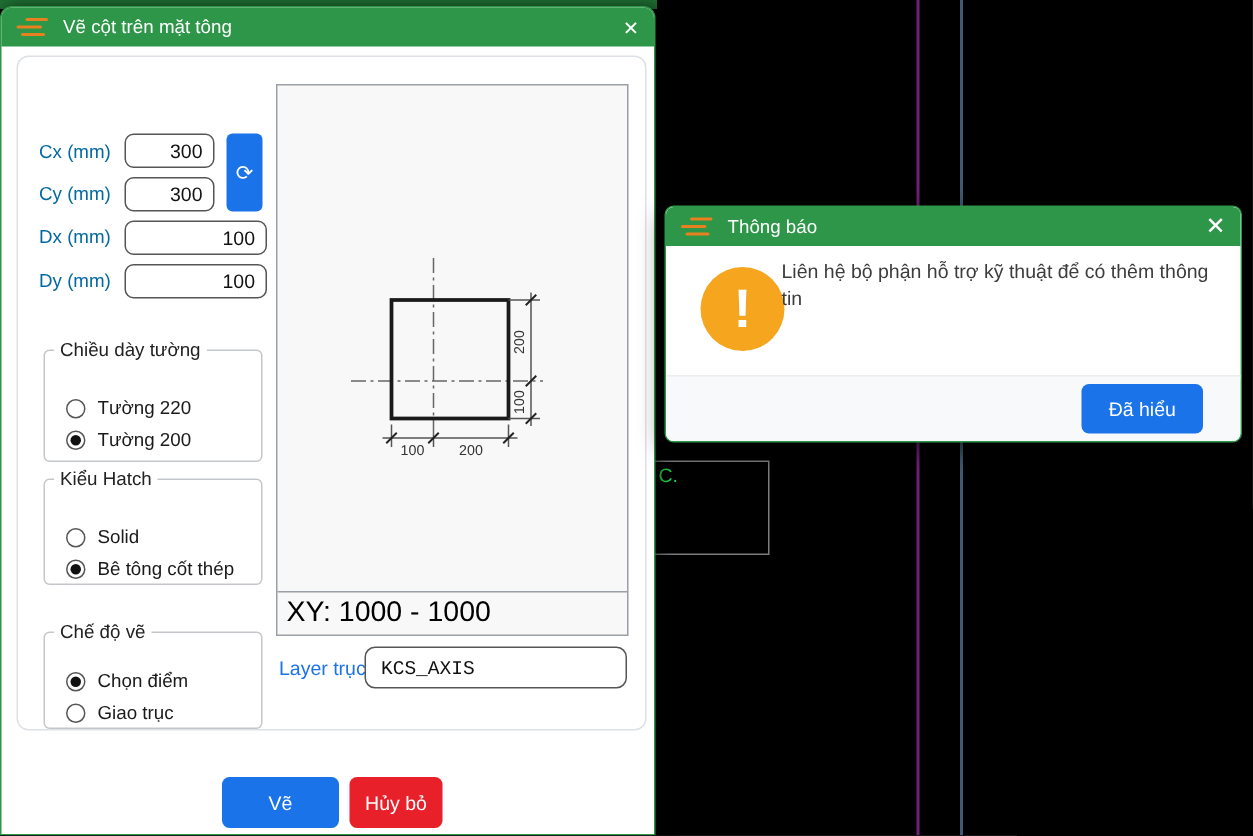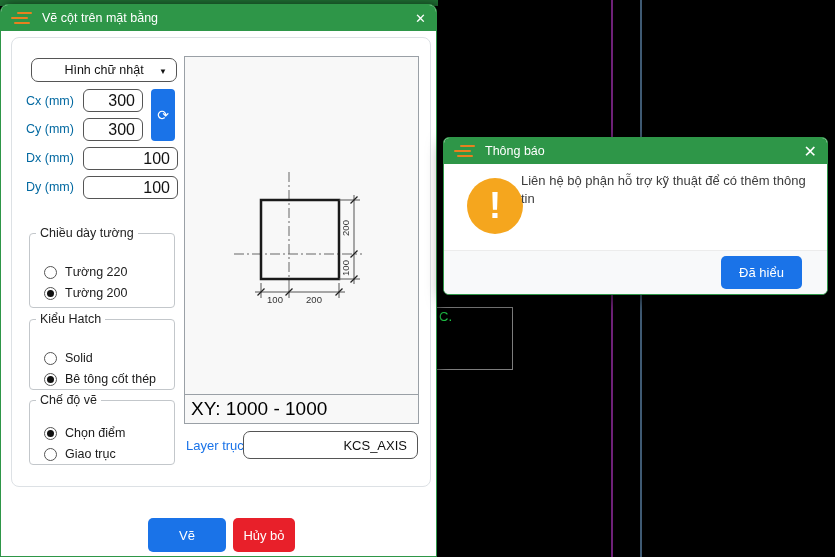--- a/index.html
+++ b/index.html
@@ -29,40 +29,40 @@
   .dlg-main{position:absolute;left:0;top:4px;width:437px;height:553px;background:#fff;
             border:1px solid #2E9648;border-radius:8px 8px 0 0;box-sizing:border-box;
             box-shadow:3px 0 10px rgba(0,0,0,.55);z-index:2;}
   .card{position:absolute;left:10px;top:32px;width:418px;height:448px;border:1px solid #dde1e5;
         border-radius:8px;background:#fff;}
   .dropdown{position:absolute;left:30px;top:53px;width:146px;height:24px;border:1.3px solid #555;
             border-radius:7px;background:#fff;display:flex;align-items:center;justify-content:center;
             font-size:12.5px;color:#111;box-sizing:border-box;}
   .dropdown .caret{position:absolute;right:9px;top:8px;font-size:8px;color:#111;}
   .lbl{position:absolute;font-size:12.5px;color:#0369a1;}
-  .inp{position:absolute;height:23px;border:1.3px solid #555;border-radius:6px;font-size:16px;
+  .inp{position:absolute;height:23px;border:1.3px solid #555;border-radius:6px;font-size:13px;
        color:#111;text-align:right;padding:0 7px;box-sizing:border-box;background:#fff;outline:none;}
   .sync-btn{position:absolute;left:150px;top:84px;width:24px;height:52px;background:#1A73E8;border:none;
             border-radius:4px;color:#fff;font-size:14px;display:flex;align-items:center;justify-content:center;}
   .grp{position:absolute;left:28px;width:146px;border:1px solid #c3c7cb;border-radius:4px;box-sizing:border-box;}
   .grp .legend{position:absolute;top:-8px;left:6px;background:#fff;padding:0 4px;font-size:12.5px;
                color:#222;white-space:nowrap;}
   .opt{position:absolute;left:14px;display:flex;align-items:center;gap:8px;font-size:12.5px;color:#1a1a1a;}
   .radio{width:13px;height:13px;border:1px solid #555;border-radius:50%;background:#fff;
          position:relative;flex:0 0 auto;box-sizing:border-box;}
   .radio.on::after{content:"";position:absolute;left:2px;top:2px;right:2px;bottom:2px;
                    background:#111;border-radius:50%;}
   .preview{position:absolute;left:183px;top:51px;width:235px;height:368px;background:#f8f8f8;
            border:1px solid #9aa0a6;box-sizing:border-box;}
   .status{position:absolute;left:0;right:0;bottom:0;height:28px;border-top:1px solid #9aa0a6;
           font-size:19px;color:#000000;line-height:27px;padding-left:6px;}
   .layer-lbl{position:absolute;left:185px;top:433px;font-size:13px;color:#1A73E8;}
   .layer-inp{position:absolute;left:242px;top:426px;width:175px;height:28px;border:1.3px solid #555;
              border-radius:7px;font-size:13px;color:#111;padding:0 10px;box-sizing:border-box;
-             text-align:right;outline:none;background:#fff;}
+             text-align:left;outline:none;background:#fff;font-family:Liberation Mono, monospace;}
   .btn{position:absolute;border:none;border-radius:5px;color:#fff;font-size:13px;
        display:flex;align-items:center;justify-content:center;}
   .btn-draw{left:147px;top:513px;width:78px;height:34px;background:#1A73E8;}
   .btn-cancel{left:232px;top:513px;width:62px;height:34px;background:#E8202A;}
 
   
   .dlg-note{position:absolute;left:443px;top:137px;width:385px;height:158px;background:#fff;
             border:1px solid #2E9648;border-radius:6px;box-sizing:border-box;overflow:hidden;
             box-shadow:0 5px 16px rgba(0,0,0,.65);z-index:3;}
   .dlg-note .titlebar{border-radius:5px 5px 0 0;}
@@ -86,30 +86,26 @@
   <div class="axis-rect"></div>
   <div class="corner-label">C.</div>
 
   <div class="dlg-main">
     <div class="titlebar">
       <span class="burger">
           <i></i>
           <i></i>
           <i></i>
         </span>
-      <span class="title">Vẽ cột trên mặt bằng</span>
+      <span class="title">Vẽ cột trên mặt tông</span>
       <span class="close">✕</span>
     </div>
 
     <div class="card"></div>
 
-    <div class="dropdown">
-      <span>Hình chữ nhật</span>
-      <span class="caret">▼</span>
-    </div>
 
     <span class="lbl" style="left:25px;top:89px">Cx (mm)</span>
     <input class="inp" style="left: 82px; top: 84px; width: 60px;" value="300">
     <span class="lbl" style="left:25px;top:117px">Cy (mm)</span>
     <input class="inp" style="left: 82px; top: 113px; width: 60px;" value="300">
     <button class="sync-btn">
       <span>⟳</span>
     </button>
     <span class="lbl" style="left:25px;top:146px">Dx (mm)</span>
     <input class="inp" style="left: 82px; top: 142px; width: 95px;" value="100">
@@ -133,21 +129,21 @@
       <div class="opt" style="top:31px">
         <span class="radio"></span>
         <span>Solid</span>
       </div>
       <div class="opt" style="top:52px">
         <span class="radio on"></span>
         <span>Bê tông cốt thép</span>
       </div>
     </div>
 
-    <div class="grp" style="top:395px;height:65px">
+    <div class="grp" style="top:416px;height:65px">
       <span class="legend">Chế độ vẽ</span>
       <div class="opt" style="top:25px">
         <span class="radio on"></span>
         <span>Chọn điểm</span>
       </div>
       <div class="opt" style="top:46px">
         <span class="radio"></span>
         <span>Giao trục</span>
       </div>
     </div>

